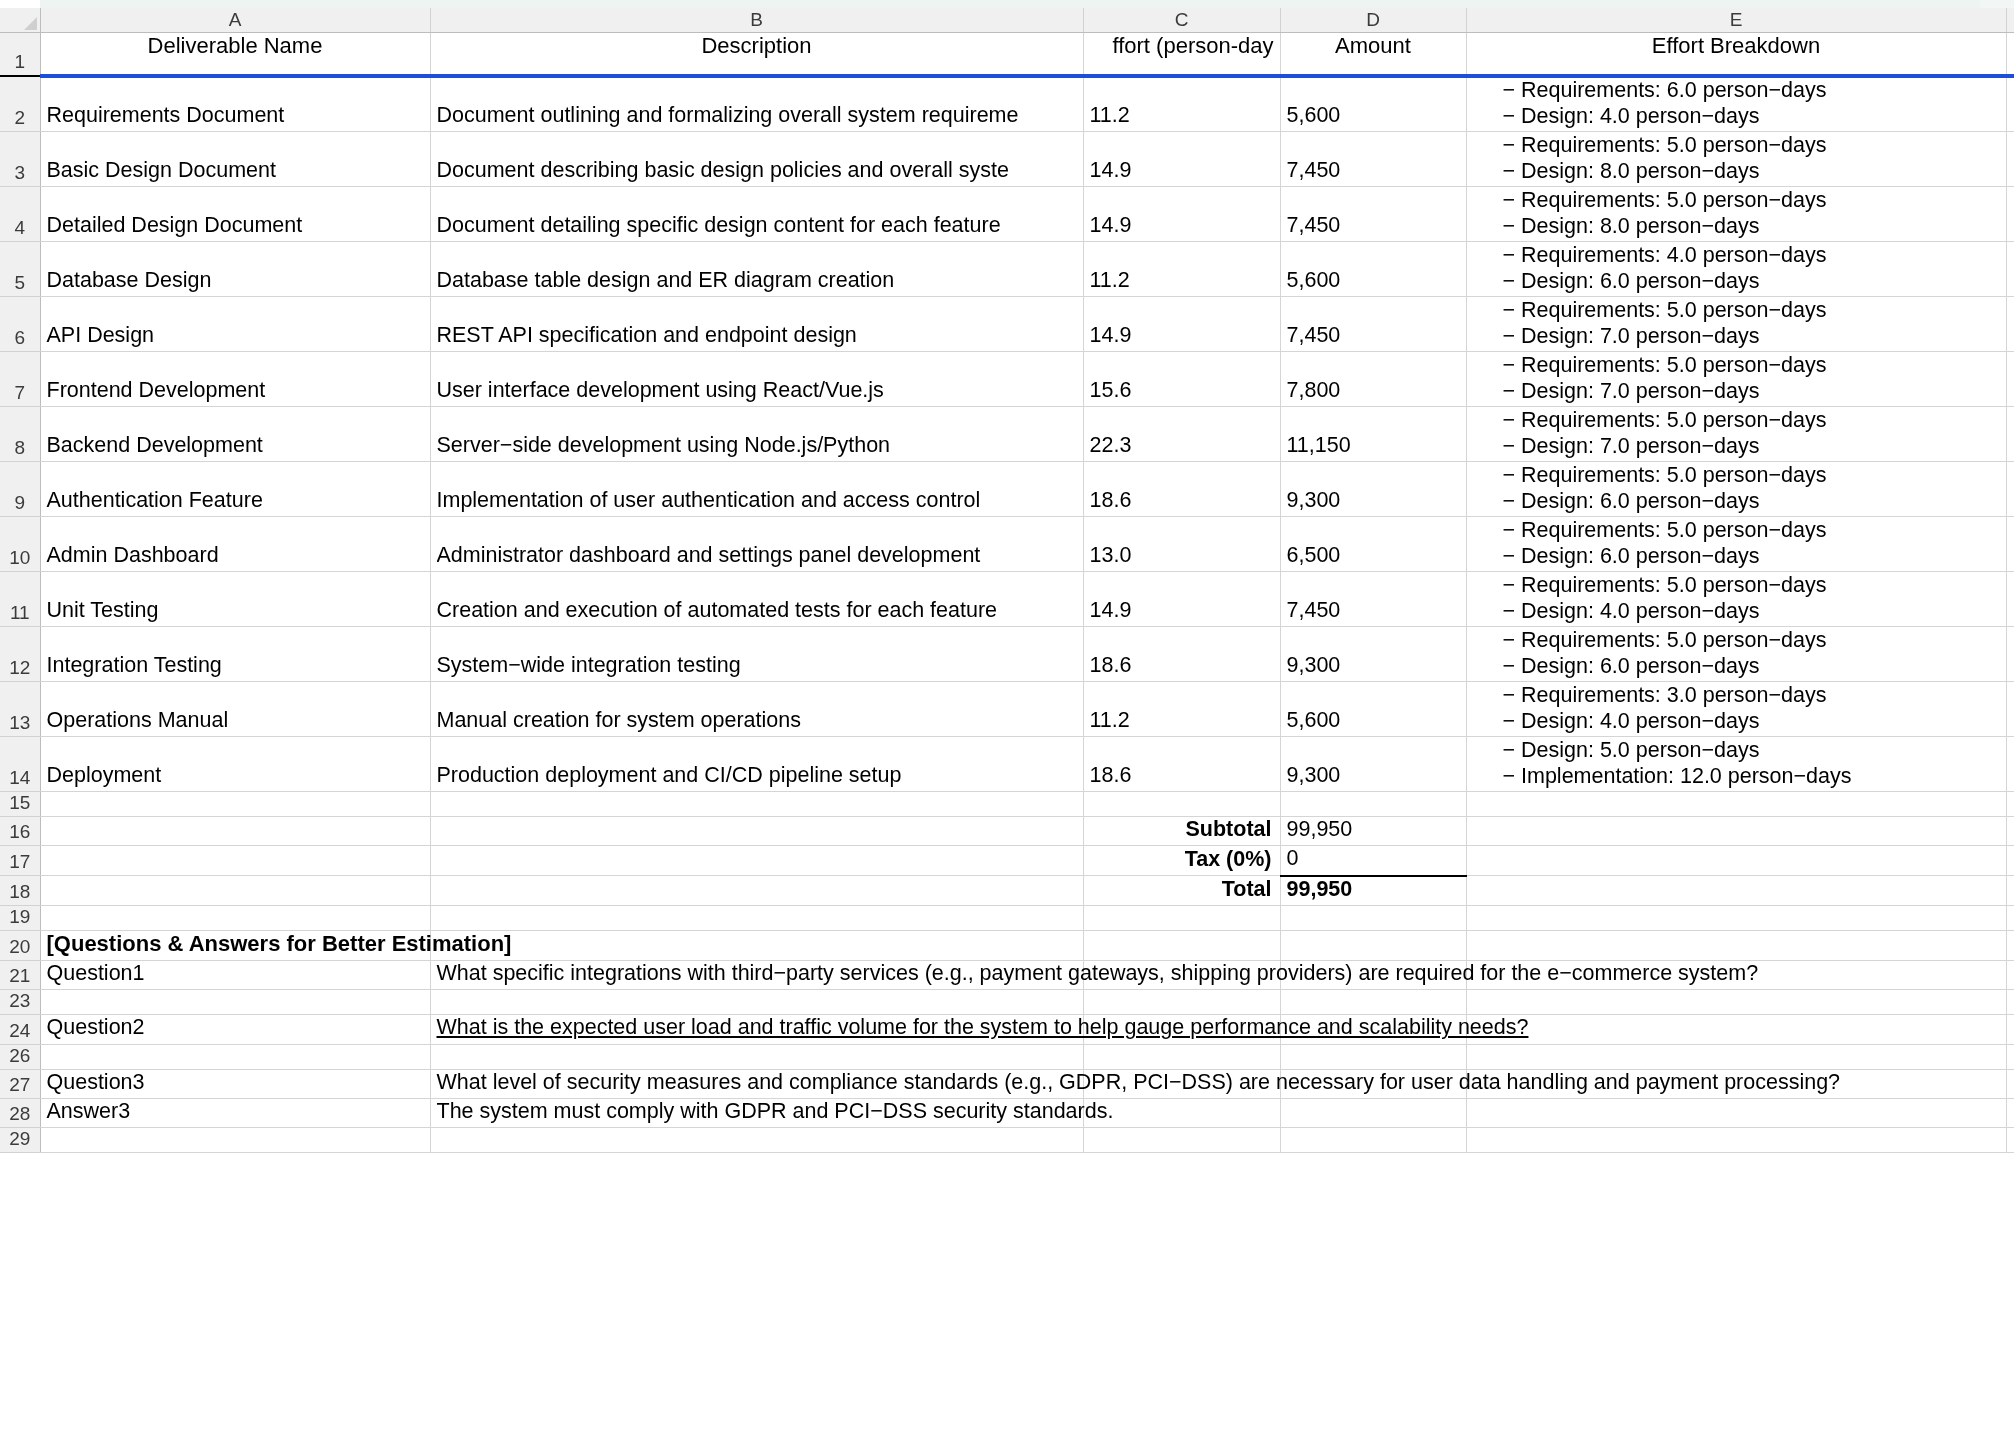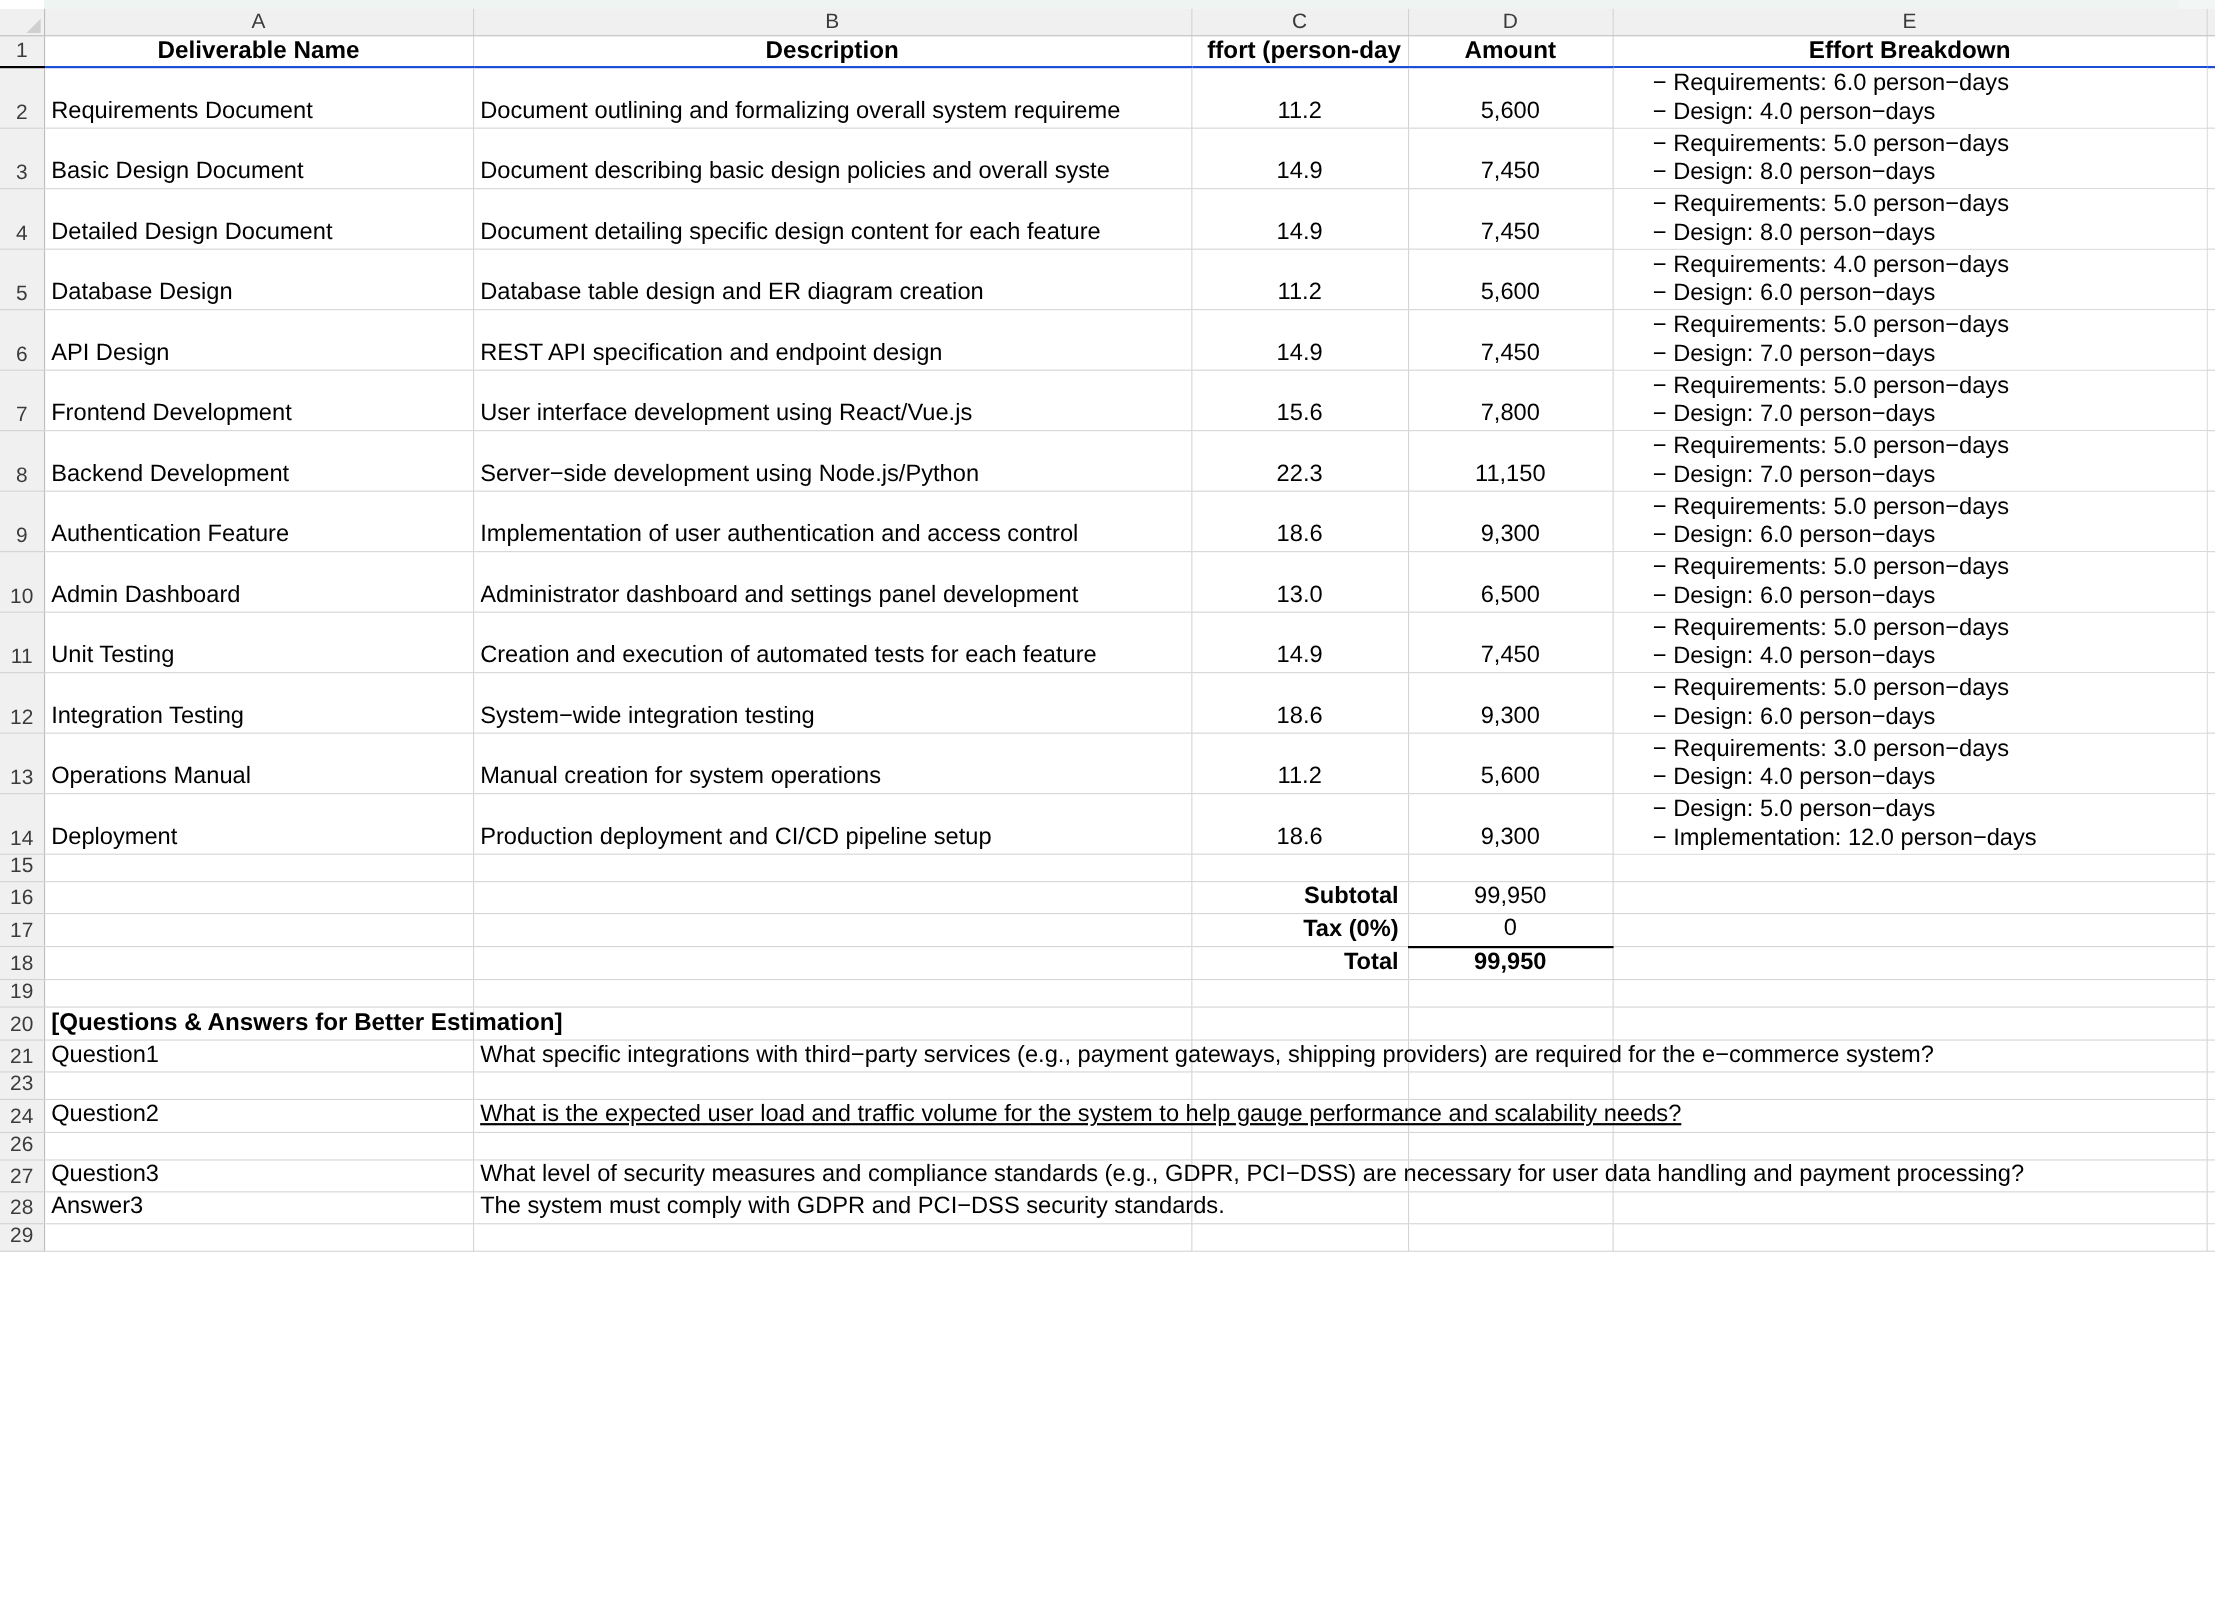--- a/index.html
+++ b/index.html
@@ -95,31 +95,31 @@
     vertical-align: bottom;
     padding: 0 6px 3px 6px;
     white-space: nowrap;
     overflow: visible;
     background: #ffffff;
     font-size: 21.5px;
     line-height: 1.18;
   }
   td.cell.noclip { overflow: visible; }
 
-  td.num  { text-align: center; }
+  td.num  { text-align: left; }
   td.bold { font-weight: bold; }
 
   
   tr.r1 td.cell {
     text-align: center;
-    font-weight: bold;
-    border-bottom: 2px solid #1d4ed8;
+    font-weight: normal;
+    border-bottom: 4px solid #1d4ed8;
     vertical-align: bottom;
     font-size: 22px;
-    padding-bottom: 2px;
+    padding-bottom: 16px;
   }
   tr.r1 td.rownum { border-bottom: 2px solid #000000; }
 
   
   tr.tall td { height: 55px; }
   tr.short td { height: 24px; }
 
   
   .clip {
     display: block;

